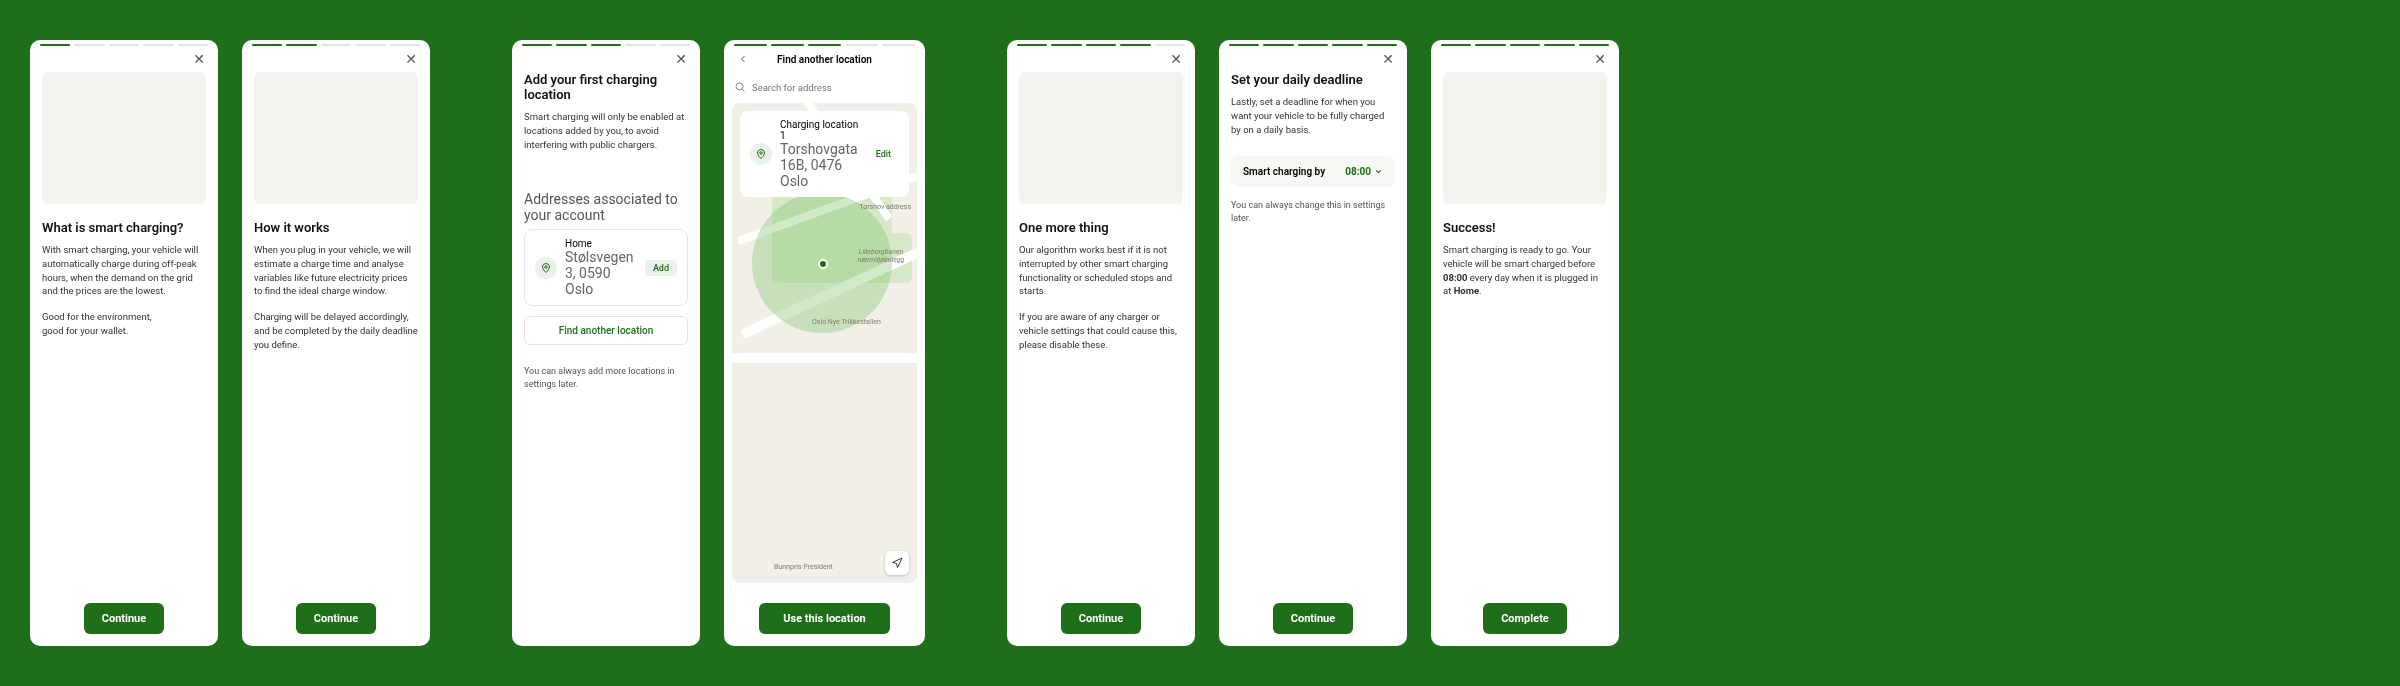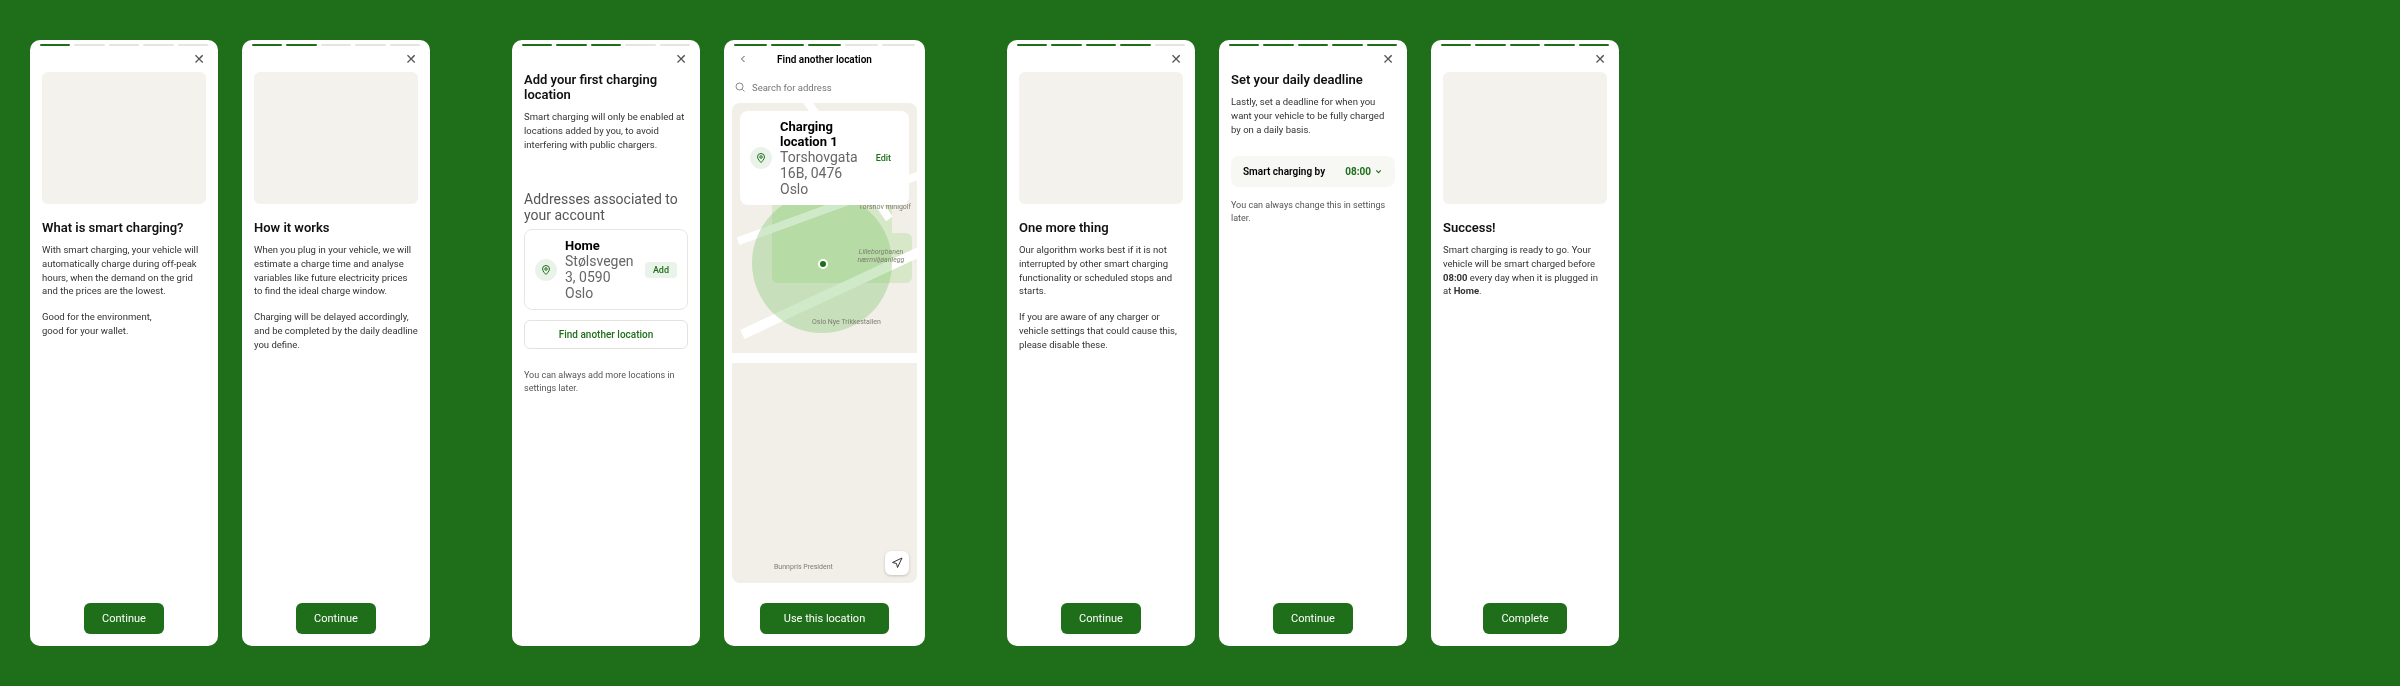--- a/index.html
+++ b/index.html
@@ -13,29 +13,29 @@
   .topbar { position:relative; height:24px; }
   .close { position:absolute; right:10px; top:2px; width:18px; height:18px; display:flex; align-items:center; justify-content:center; color:#555; cursor:pointer; font-size:14px;}
   .back  { position:absolute; left:10px; top:2px; width:18px; height:18px; display:flex; align-items:center; justify-content:center; color:#555; cursor:pointer; font-size:14px;}
   .barTitle { text-align:center; font-size:10px; font-weight:600; line-height:24px;}
   .content { padding:0 12px 12px 12px; flex:1; display:flex; flex-direction:column; }
   .hero { background:#f3f2ec; border-radius:6px; height:132px; margin-bottom:16px;}
   .heading { font-size:13px; font-weight:600; margin-bottom:8px; color:#111;}
   .para { font-size:9.5px; line-height:1.45; color:#333; margin-bottom:12px; }
   .para-sm { font-size:9px; line-height:1.45; color:#555; }
   .ft { margin-top:auto; display:flex; justify-content:center; padding-top:12px;}
-  .btn { background:#1f6f1a; color:#fff; border:none; border-radius:6px; padding:9px 18px; font-size:11px; font-weight:400; cursor:pointer;}
+  .btn { background:#1f6f1a; color:#fff; border:none; border-radius:6px; padding:9px 18px; font-size:11px; font-weight:700; cursor:pointer;}
   .btn-wide { padding:9px 24px; }
   .btn-outline { background:#fff; color:#1f6f1a; border:1px solid #e3e3dd; border-radius:6px; padding:8px 0; width:100%; font-size:10px; font-weight:500; cursor:pointer;}
   .assoc { font-size:14px; color:#555; margin:28px 0 6px 0;}
   .addrCard { border:1px solid #e7e7e1; border-radius:8px; padding:8px 10px; display:flex; align-items:center; gap:8px; margin-bottom:10px;}
   .pinIcon { width:22px; height:22px; border-radius:11px; background:#eaf3ea; display:flex; align-items:center; justify-content:center; flex:0 0 22px;}
   .pinIcon svg{width:12px;height:12px;}
   .addrText{flex:1;}
-  .addrText .t { font-size:13px; font-weight:700; }
+  .addrText .t { font-size:10px; font-weight:400; }
   .addrText .s { font-size:14px; color:#666; }
   .addBtn, .editBtn { background:#eaf3ea; color:#1f6f1a; border:none; border-radius:4px; padding:3px 8px; font-size:9px; font-weight:500; cursor:pointer;}
   .editBtn { background:transparent;}
   .searchRow { display:flex; align-items:center; gap:6px; padding:6px 10px;}
   .searchRow input { border:none; outline:none; font-size:9.5px; flex:1; color:#333;}
   .searchRow .mag{color:#888;}
   .mapWrap { margin:0 8px 8px 8px; border-radius:8px; overflow:hidden; position:relative; flex:1;}
   .map { position:absolute; inset:0; background:#f2efe8;}
   .road { position:absolute; background:#fff;}
   .park { position:absolute; background:#d7e8c8; border-radius:6px;}
@@ -160,21 +160,21 @@
   <div class="mapWrap">
     <div class="map">
       <div class="park" style="left:40px; top:40px; width:120px; height:140px;"></div>
       <div class="park" style="left:120px; top:130px; width:60px; height:50px;"></div>
       <div class="road" style="left:0; top:100px; width:200px; height:8px; transform:rotate(-20deg);"></div>
       <div class="road" style="left:0; top:180px; width:220px; height:10px; transform:rotate(-25deg);"></div>
       <div class="road" style="left:0px; top:30px; width:200px; height:8px; transform:rotate(55deg);"></div>
       <div class="road" style="left:0; top:250px; width:220px; height:10px;"></div>
       <div class="radius" style="left:20px; top:90px;"></div>
       <div class="pin" style="left:86px; top:156px;"></div>
-      <div class="mlabel" style="right:6px; top:100px;">Torshov minigolf</div>
+      <div class="mlabel" style="right:6px; top:100px;">Torshov address</div>
       <div class="mlabel" style="right:6px; top:145px; width:60px; text-align:center;font-style:italic;">Lilleborgbanen nærmiljøanlegg</div>
       <div class="mlabel" style="left:80px; top:215px;">Oslo Nye Trikkestallen</div>
       <div class="mlabel" style="left:10px; bottom:12px;padding-left:32px;">Bunnpris President</div>
       <div class="locFab">
         <svg viewBox="0 0 24 24" fill="none" stroke="#333" stroke-width="2">
             <polygon points="3 11 22 2 13 21 11 13 3 11"></polygon>
           </svg>
       </div>
     </div>
     <div class="floatCard">

